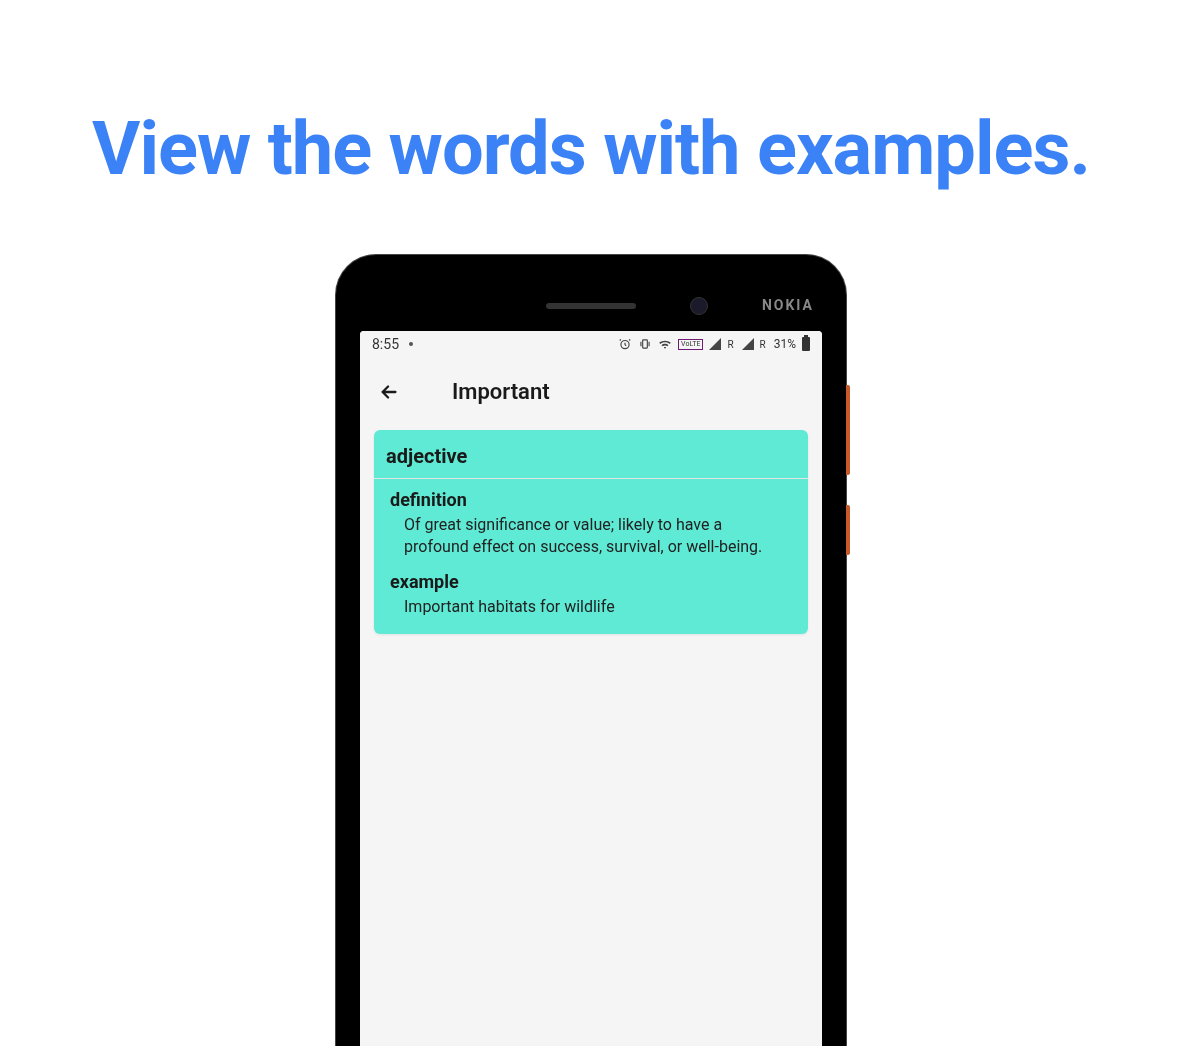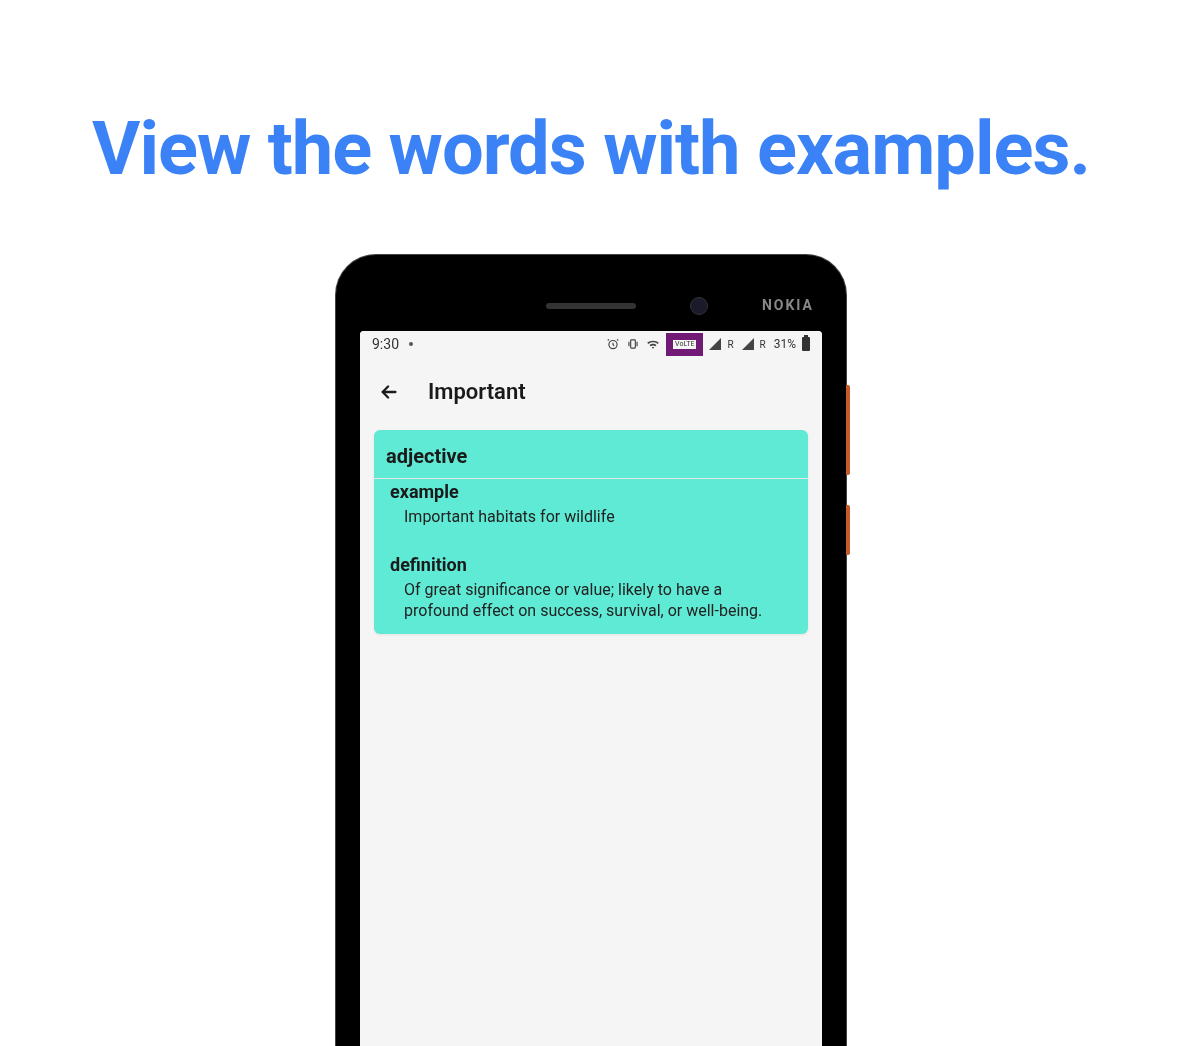--- a/index.html
+++ b/index.html
@@ -140,20 +140,21 @@
     }
     .back-arrow {
       cursor: pointer;
       display: flex;
       align-items: center;
     }
     .page-title {
       font-size: 22px;
       font-weight: 600;
       color: #1a1a1a;
+      margin-left: 24px;
     }
     .card {
       margin: 8px 14px;
       background: #5eead4;
       border-radius: 6px;
       box-shadow: 0 1px 3px rgba(0,0,0,0.08);
       padding: 0;
     }
     .pos {
       font-size: 20px;
@@ -183,21 +184,21 @@
       height: 0;
       border-left: 12px solid transparent;
       border-bottom: 12px solid #444;
       display: inline-block;
     }
     .r-label {
       font-size: 10px;
       margin-right: 2px;
     }
     .volte-box {
-      border: 7px solid #701a75;
+      border: 1px solid #701a75;
       font-size: 7px;
       padding: 1px 2px;
       line-height: 1;
     }
     .battery-icon {
       width: 8px;
       height: 14px;
       background: #333;
       border-radius: 1px;
       position: relative;
@@ -222,21 +223,21 @@
   <div class="phone-side-button2"></div>
   <div class="phone-inner">
     <div class="phone-speaker"></div>
     <div class="phone-camera"></div>
     <div class="phone-brand">NOKIA</div>
 
     <div class="screen">
 
       <div class="status-bar">
         <div class="status-left">
-          <span>9:30</span>
+          <span>8:55</span>
           <span class="status-dot"></span>
         </div>
         <div class="status-right">
           <span class="status-icon">
             <svg width="14" height="14" viewBox="0 0 24 24" fill="none" stroke="#444" stroke-width="2">
                 <circle cx="12" cy="13" r="7"></circle>
                 <path d="M12 10v3l2 2M5 4l-2 2M19 4l2 2"></path>
               </svg>
           </span>
           <span class="status-icon">
@@ -264,25 +265,25 @@
         <span class="back-arrow">
           <svg width="22" height="22" viewBox="0 0 24 24" fill="none" stroke="#1a1a1a" stroke-width="2.5" stroke-linecap="round" stroke-linejoin="round">
               <path d="M19 12H5M11 18l-6-6 6-6"></path>
             </svg>
         </span>
         <span class="page-title">Important</span>
       </div>
 
       <div class="card">
         <div class="pos">adjective</div>
+        <div class="section">
+          <div class="section-label">definition</div>
+          <div class="section-text">Of great significance or value; likely to have a profound effect on success, survival, or well-being.</div>
+        </div>
         <div class="section" style="padding-top:2px; padding-bottom:16px;">
           <div class="section-label">example</div>
           <div class="section-text">Important habitats for wildlife</div>
         </div>
-        <div class="section">
-          <div class="section-label">definition</div>
-          <div class="section-text">Of great significance or value; likely to have a profound effect on success, survival, or well-being.</div>
-        </div>
       </div>
 
     </div>
   </div>
 </div>
 
 </body></html>

